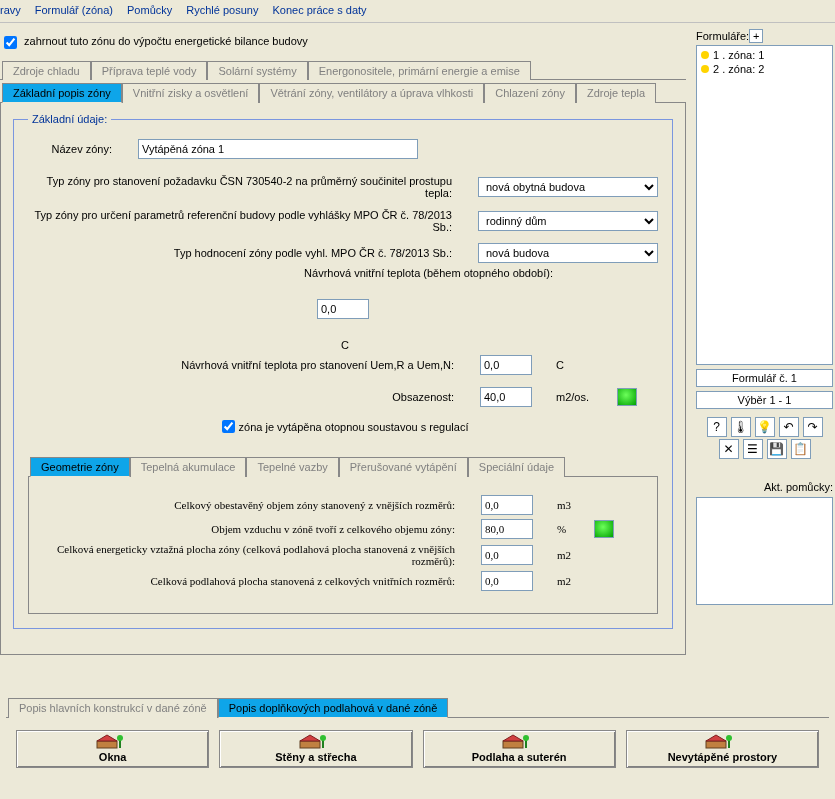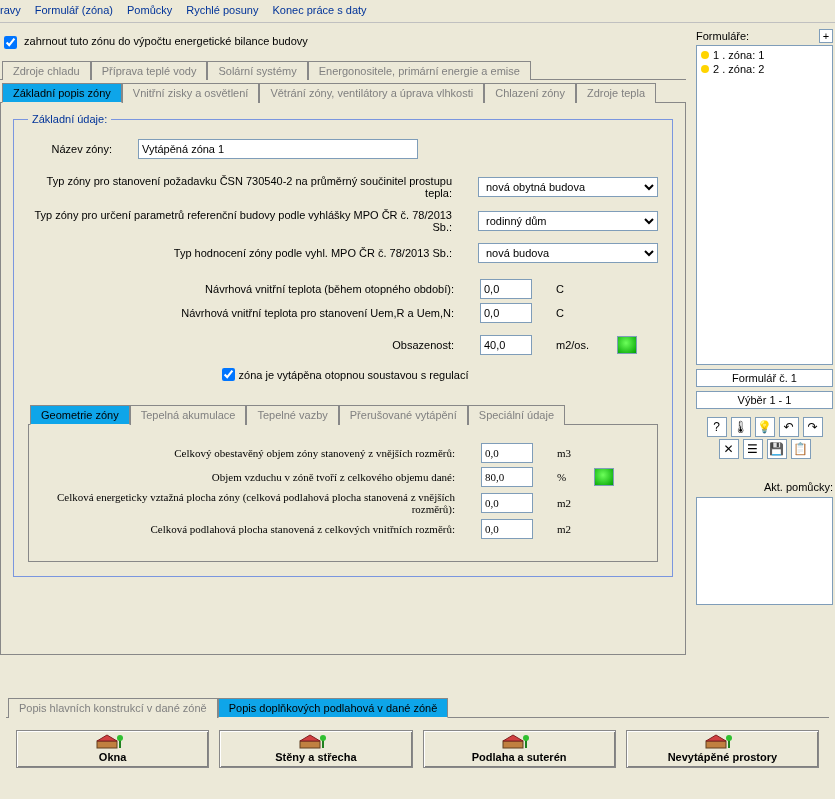--- a/index.html
+++ b/index.html
@@ -114,21 +114,21 @@
     margin: 10px 0 12px 0;
   }
   .chk-center input{margin-right:4px;}
   .subtabs, .subtabs2 { margin-top: 18px; }
   .sub-pane {
     border: 1px solid #888;
     border-top: none;
     padding: 14px 12px 18px 12px;
     font-family: Liberation Serif, serif;
   }
-  .right-title { font-size:11px; padding: 2px 0; display:flex; justify-content:space-between; align-items:center;}
+  .right-title { font-size:11px; padding: 2px 0; display:flex; align-items:center;}
   .right-title .plus {
     width:14px;height:14px;border:1px solid #7f9db9;background:#fff;display:flex;align-items:center;justify-content:center;font-size:11px;line-height:1;
   }
   .listbox {
     border: 1px solid #7f9db9;
     background: #fff;
     height: 320px;
     overflow:auto;
     padding: 2px;
   }
@@ -224,21 +224,21 @@
         <div class="form-row" style="margin-top:10px;">
           <div class="lbl w1">Typ zóny pro určení parametrů referenční budovy podle vyhlášky MPO ČR č. 78/2013 Sb.:</div>
           <select class="sel-m"><option>rodinný dům</option></select>
         </div>
 
         <div class="form-row" style="margin-top:10px;">
           <div class="lbl w1">Typ hodnocení zóny podle vyhl. MPO ČR č. 78/2013 Sb.:</div>
           <select class="sel-w"><option>nová budova</option></select>
         </div>
 
-        <div class="form-row" style="margin-top:16px;">
+        <div class="form-row" style="margin-top:4px;flex-direction:column;">
           <div class="lbl w2">Návrhová vnitřní teplota (během otopného období):</div>
           <input class="text num" value="0,0" style="">
           <span class="unit">C</span>
         </div>
 
         <div class="form-row">
           <div class="lbl w2">Návrhová vnitřní teplota pro stanovení Uem,R a Uem,N:</div>
           <input class="text num" value="0,0" style="">
           <span class="unit">C</span>
         </div>
@@ -264,21 +264,21 @@
           </div>
         <div class="sub-pane">
 
           <div class="form-row">
             <div class="lbl" style="width:420px;">Celkový obestavěný objem zóny stanovený z vnějších rozměrů:</div>
             <input class="text num" value="0,0" style="">
             <span class="unit">m3</span>
           </div>
 
           <div class="form-row">
-            <div class="lbl" style="width:420px;">Objem vzduchu v zóně tvoří z celkového objemu dané:</div>
+            <div class="lbl" style="width:420px;">Objem vzduchu v zóně tvoří z celkového objemu zóny:</div>
             <input class="text num" value="80,0" style="">
             <span class="unit">%</span>
             <span class="green-btn"></span>
           </div>
 
           <div class="form-row">
             <div class="lbl" style="width:420px;">Celková energeticky vztažná plocha zóny (celková podlahová plocha stanovená z vnějších rozměrů):</div>
             <input class="text num" value="0,0" style="">
             <span class="unit">m2</span>
           </div>

